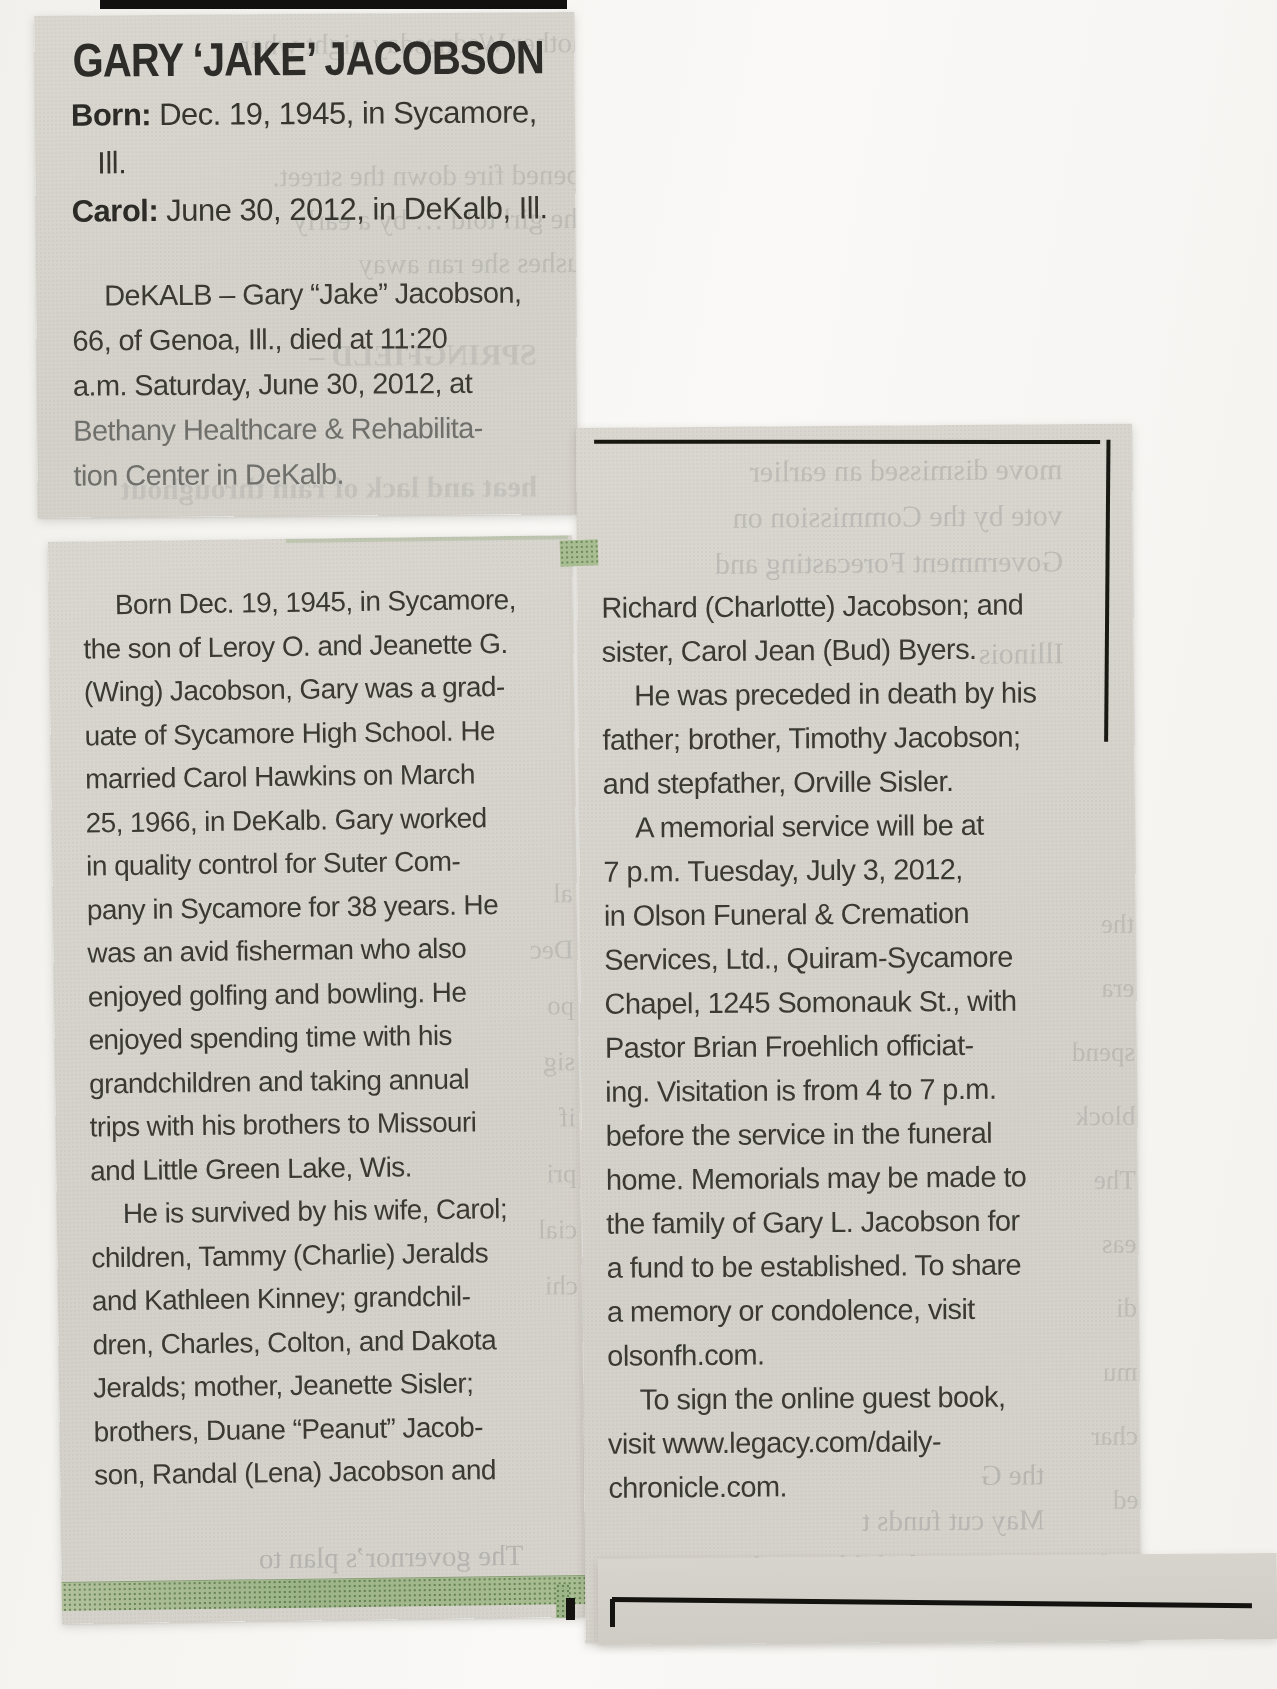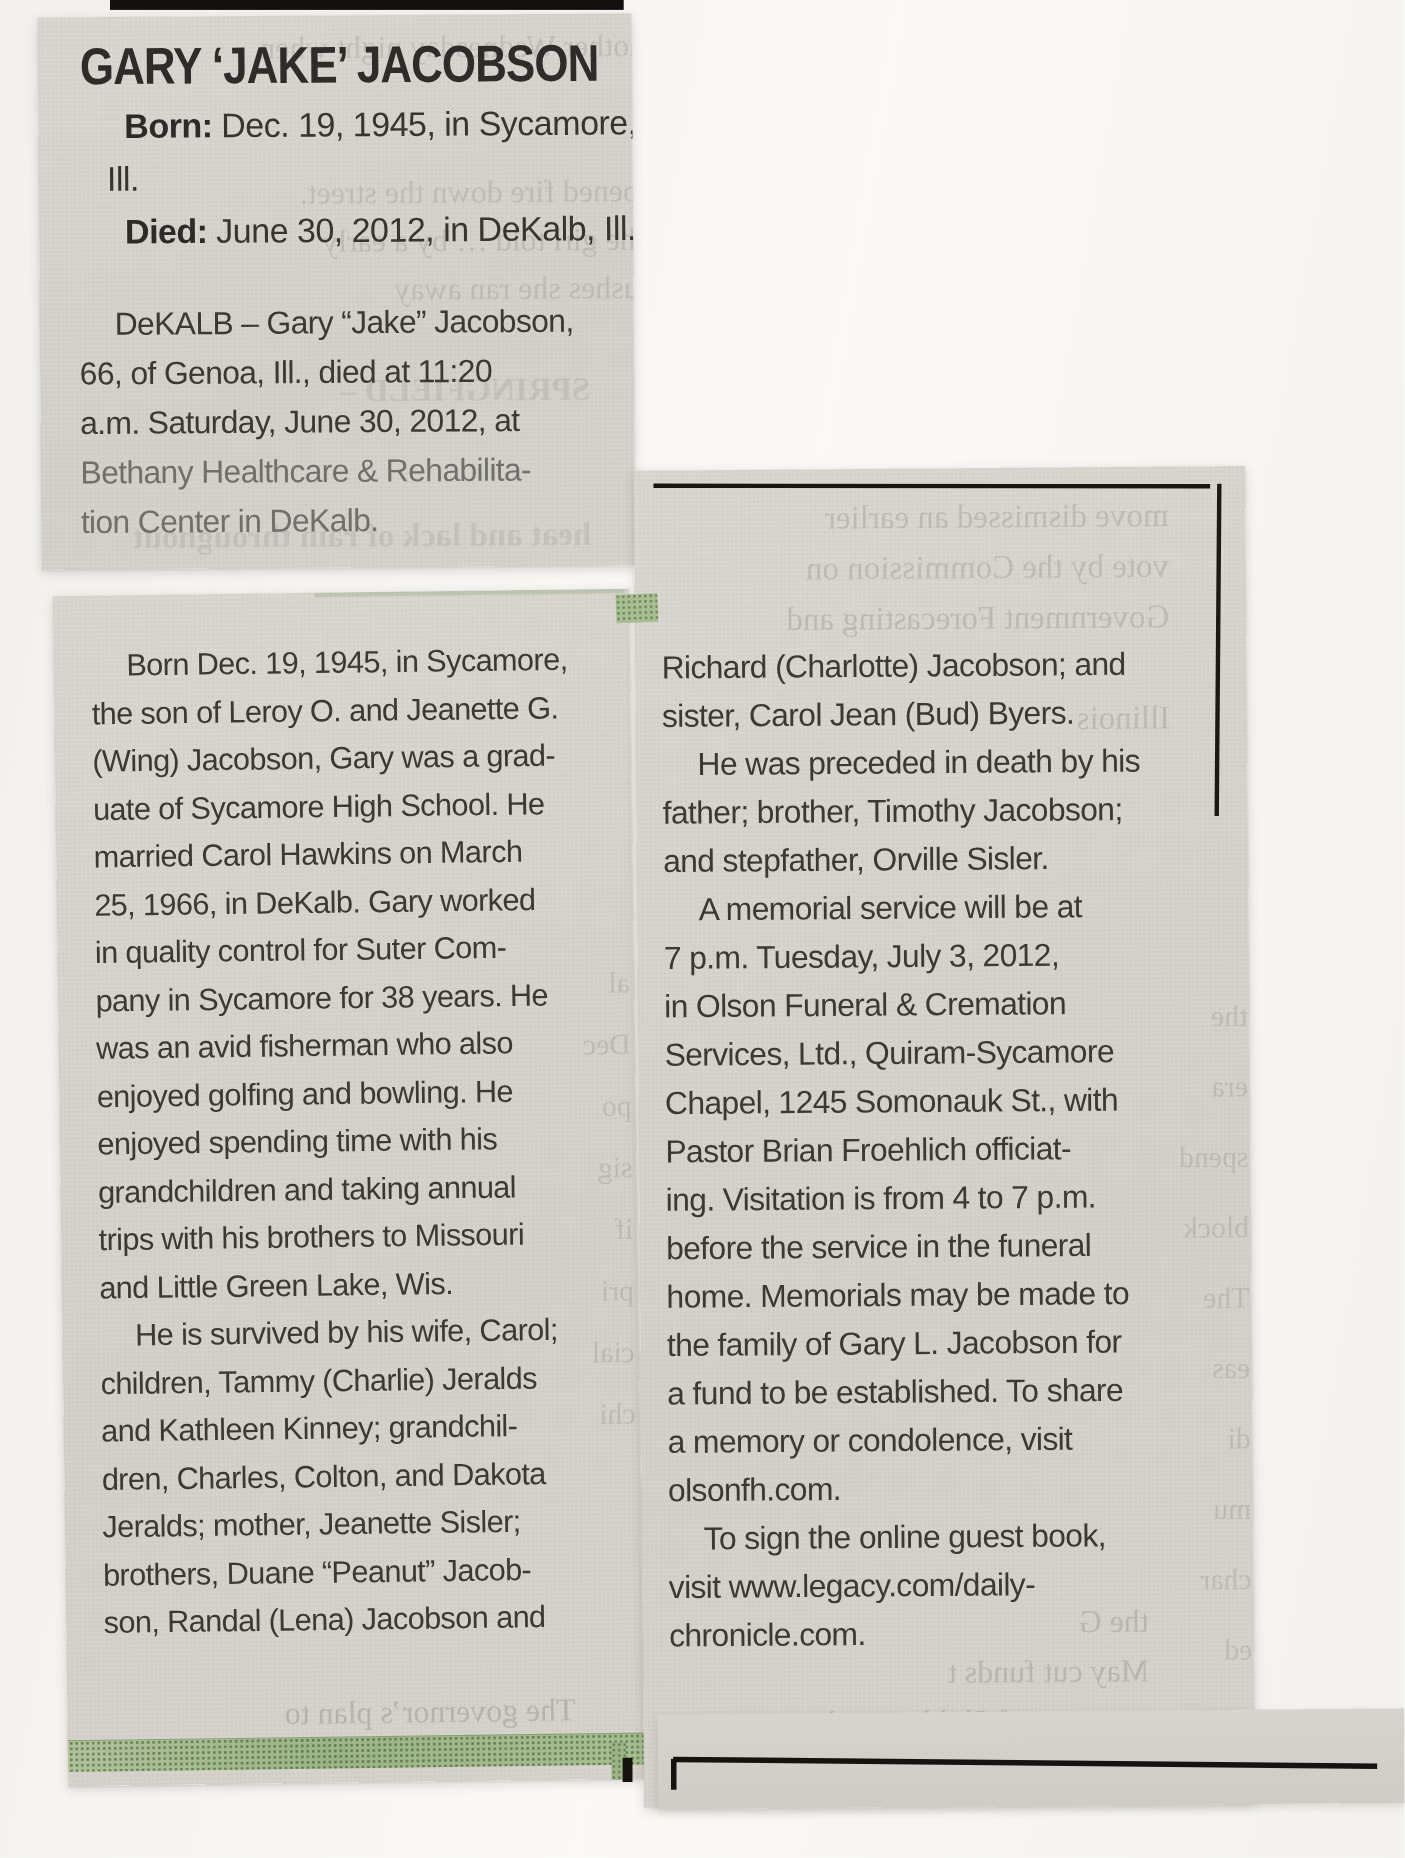--- a/index.html
+++ b/index.html
@@ -16,21 +16,21 @@
   .clipA{left:36px;top:14px;width:540px;height:502px;transform:rotate(-0.4deg);}
   .clipB{left:48px;top:542px;width:524px;height:1082px;transform:rotate(-0.75deg);transform-origin:left top;}
   .clipC{left:576px;top:428px;width:556px;height:1215px;transform:rotate(-0.45deg);transform-origin:left top;}
   .topbar{position:absolute;left:100px;top:0;width:467px;height:9px;background:#121110;}
 
   .headline{position:absolute;left:38px;top:20px;margin:0;font-size:47px;line-height:50px;
     font-weight:bold;color:#2d2c29;letter-spacing:-1px;white-space:nowrap;
     transform:scaleX(.85);transform-origin:left;}
   .vitals{position:absolute;left:36px;top:76px;font-size:31px;line-height:48px;color:#36352f;
     letter-spacing:-.5px;white-space:nowrap;}
-  .vitals b{margin-right:8px;color:#2c2b27;margin-left:42px;}
+  .vitals b{margin-right:8px;color:#2c2b27;}
   .vitals .cont{padding-left:26px;}
 
   .para{font-size:28px;line-height:43.5px;color:#3a3933;letter-spacing:-.6px;}
   .para div{white-space:pre;}
   .para.indent div:first-child{text-indent:32px;}
   .lead{position:absolute;left:36px;top:258px;font-size:29px;line-height:45px;}
   .lead div:nth-child(n+4){color:#6f6f6b;}
 
   .colB{position:absolute;left:34px;top:42px;}
   .colC{position:absolute;left:24px;top:158px;}
@@ -91,21 +91,21 @@
     <div class="bleed bleedA2">
         <div>SPRINGFIELD –</div>
         <div>&nbsp;</div>
         <div>&nbsp;</div>
         <div>heat and lack of rain throughout</div>
       </div>
     <h1 class="headline">GARY ‘JAKE’ JACOBSON</h1>
     <div class="vitals">
       <div><b>Born:</b><span>Dec. 19, 1945, in Sycamore,</span></div>
       <div class="cont">Ill.</div>
-      <div><b>Died:</b><span>June 30, 2012, in DeKalb, Ill.</span></div>
+      <div><b>Carol:</b><span>June 30, 2012, in DeKalb, Ill.</span></div>
     </div>
     <div class="para lead indent">
         <div>DeKALB – Gary “Jake” Jacobson,</div>
         <div>66, of Genoa, Ill., died at 11:20</div>
         <div>a.m. Saturday, June 30, 2012, at</div>
         <div>Bethany Healthcare &amp; Rehabilita-</div>
         <div>tion Center in DeKalb.</div>
       </div>
   </section>
 

